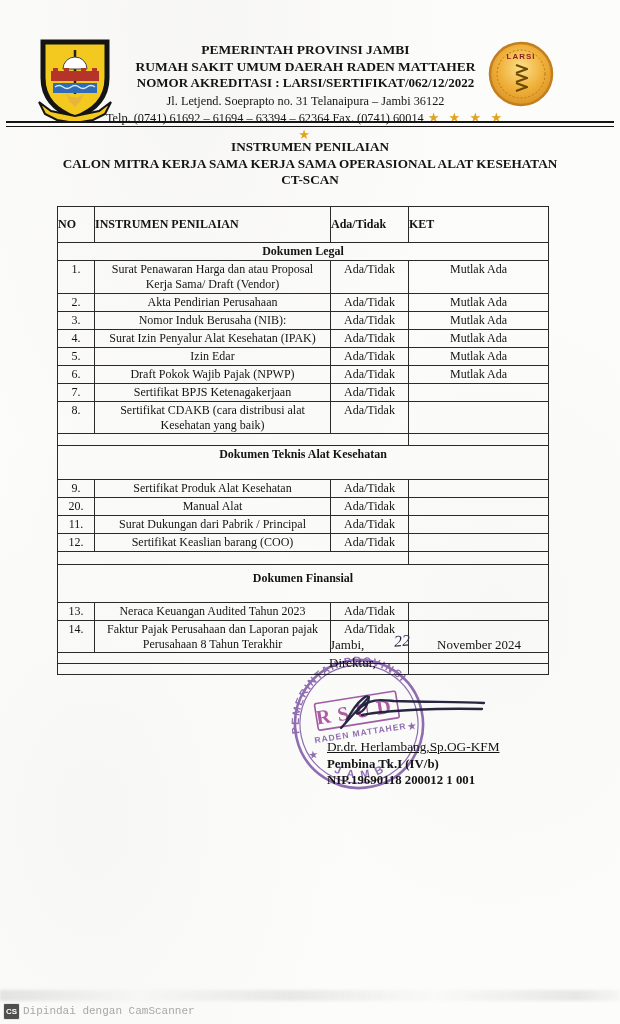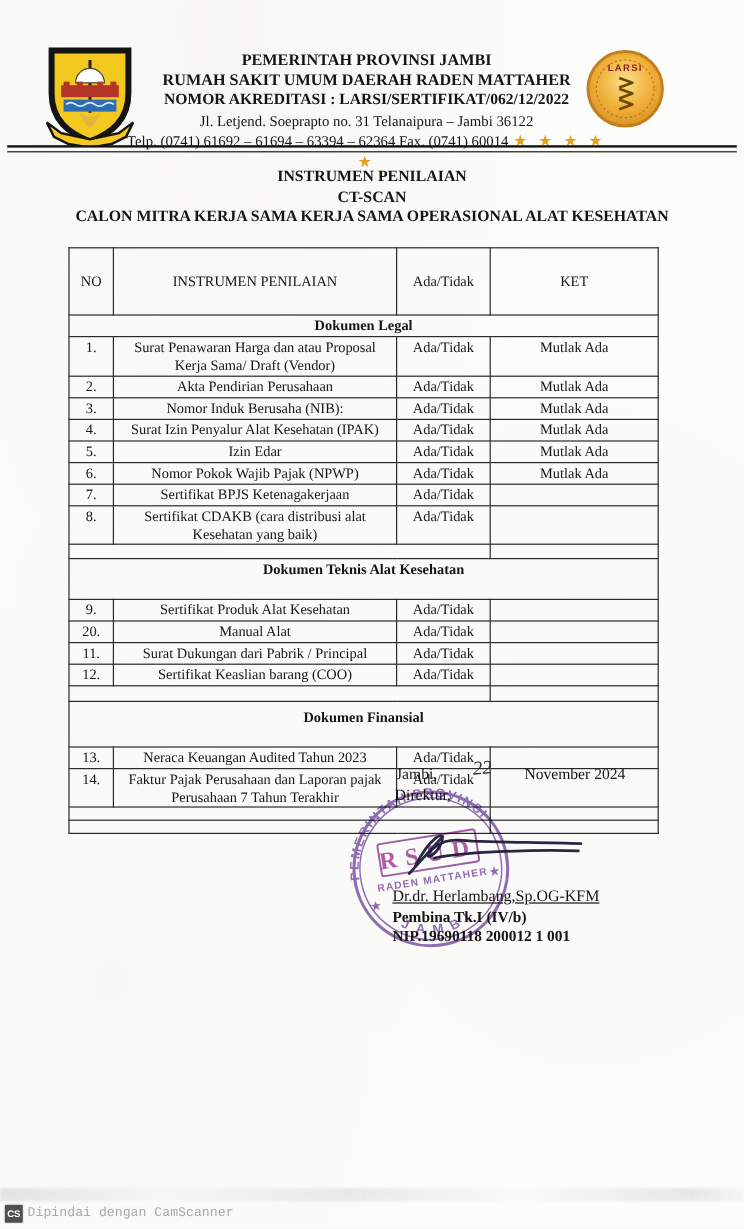--- a/index.html
+++ b/index.html
@@ -20,21 +20,21 @@
   .hdr-l3{font-weight:bold;font-size:13px;}
   .hdr-l4,.hdr-l5{font-size:12.3px;margin-top:1px;}
   .stars{color:#e2a219;font-size:13px;letter-spacing:3px;margin-left:4px;}
   .double-rule{left:6px;right:6px;top:121px;height:3px;border-top:2.6px solid #151515;border-bottom:1.6px solid #151515;}
   
   .title-block{left:0;top:139px;width:620px;text-align:center;line-height:16.5px;}
   .title-block div{font-weight:bold;font-size:13.2px;}
   
   table.doc{border-collapse:collapse;table-layout:fixed;width:491px;}
   table.doc td, table.doc th{border:1.4px solid #2a2a2a;font-size:12px;padding:1px 3px;vertical-align:top;overflow:hidden;}
-  table.doc th{font-weight:normal;text-align:center;vertical-align:middle;padding:20px 0;}
+  table.doc th{font-weight:bold;text-align:left;vertical-align:middle;padding:10px 0;}
   td.c-no{text-align:center;}
   td.c-name{text-align:center;padding-left:7px;line-height:14.5px;}
   td.c-ada{text-align:center;}
   td.c-ket{text-align:center;}
   td.section{font-weight:bold;text-align:center;vertical-align:middle;}
   td.section.vtop{vertical-align:top;padding-top:6px;}
   
   .sig-text{font-size:13px;}
   .handwrite{font-style:italic;font-size:16px;color:#2a2a4a;transform:rotate(-5deg);}
   .sig-name{font-weight:normal;font-size:13.3px;text-decoration:underline;}
@@ -85,22 +85,22 @@
     <circle cx="34" cy="34" r="31" fill="url(#gold)" stroke="#c27f1d" stroke-width="2.5"></circle>
     <circle cx="34" cy="34" r="24" fill="none" stroke="#b77a15" stroke-width="1" stroke-dasharray="2 2"></circle>
     <text x="34" y="19" text-anchor="middle" font-size="8" font-weight="bold" letter-spacing="1" fill="#8a1f1f" font-family="Liberation Sans, sans-serif">LARSI</text>
     <path d="M29 25 l11 4 -11 4 M29 34 l11 4 -11 4 M29 43 l11 4 -11 4" fill="none" stroke="#6b4a00" stroke-width="2.2" stroke-linejoin="round"></path>
   </svg>
 
   <div class="abs double-rule"></div>
 
   <div class="abs title-block">
     <div>INSTRUMEN PENILAIAN</div>
+    <div>CALON MITRA KERJA SAMA KERJA SAMA OPERASIONAL ALAT KESEHATAN</div>
     <div>CT-SCAN</div>
-    <div>CALON MITRA KERJA SAMA KERJA SAMA OPERASIONAL ALAT KESEHATAN</div>
   </div>
 
   <table class="doc abs" style="left:57px;top:206px">
     <colgroup>
         <col style="width:37px">
         <col style="width:236px">
         <col style="width:78px">
         <col style="width:140px">
       </colgroup>
     <thead>
@@ -140,21 +140,21 @@
           <td class="c-ket">Mutlak Ada</td>
         </tr>
         <tr style="height: 15px;">
           <td class="c-no">5.</td>
           <td class="c-name">Izin Edar</td>
           <td class="c-ada">Ada/Tidak</td>
           <td class="c-ket">Mutlak Ada</td>
         </tr>
         <tr style="height: 15px;">
           <td class="c-no">6.</td>
-          <td class="c-name">Nomor Pokok Wajib Pajak (NPWP)</td>
+          <td class="c-name">Draft Pokok Wajib Pajak (NPWP)</td>
           <td class="c-ada">Ada/Tidak</td>
           <td class="c-ket">Mutlak Ada</td>
         </tr>
         <tr style="height: 15px;">
           <td class="c-no">7.</td>
           <td class="c-name">Sertifikat BPJS Ketenagakerjaan</td>
           <td class="c-ada">Ada/Tidak</td>
           <td class="c-ket"></td>
         </tr>
         <tr style="height: 31px;">
@@ -202,21 +202,21 @@
           <td colspan="4" class="section vtop">Dokumen Finansial</td>
         </tr>
         <tr style="height: 18px;">
           <td class="c-no">13.</td>
           <td class="c-name">Neraca Keuangan  Audited Tahun 2023</td>
           <td class="c-ada">Ada/Tidak</td>
           <td class="c-ket"></td>
         </tr>
         <tr style="height: 31px;">
           <td class="c-no">14.</td>
-          <td class="c-name">Faktur Pajak Perusahaan dan Laporan pajak Perusahaan 7 Tahun Terakhir</td>
+          <td class="c-name">Faktur Pajak Perusahaan dan Laporan pajak Perusahaan 8 Tahun Terakhir</td>
           <td class="c-ada">Ada/Tidak</td>
           <td class="c-ket"></td>
         </tr>
         <tr style="height: 11px;">
           <td colspan="3"></td>
           <td></td>
         </tr>
         <tr style="height: 11px;">
           <td colspan="3"></td>
           <td></td>

